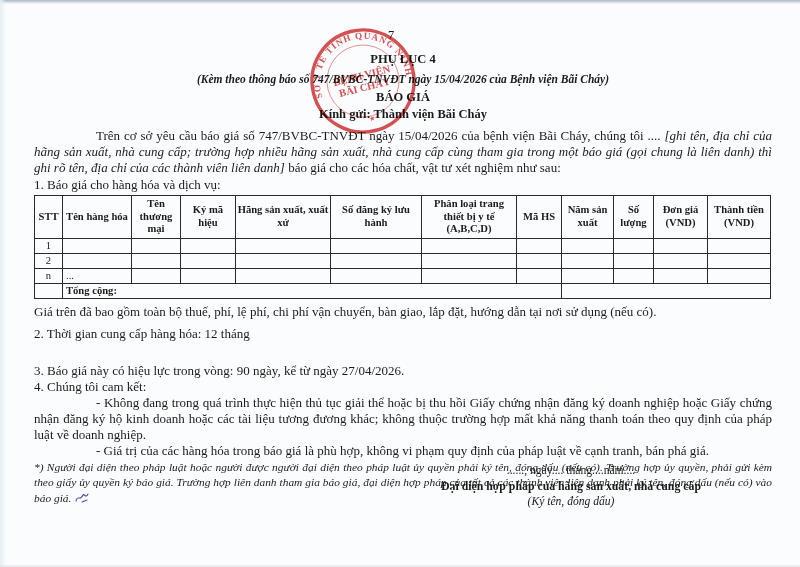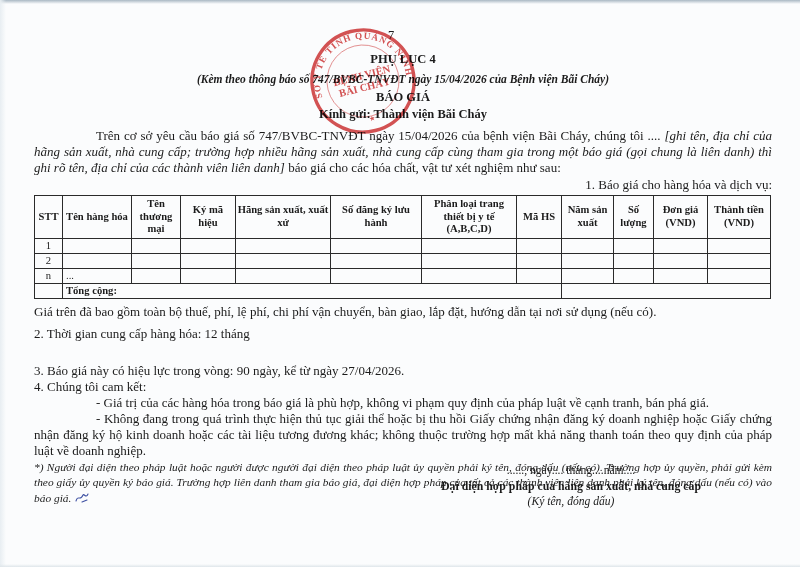--- a/index.html
+++ b/index.html
@@ -47,21 +47,21 @@
   
   .center{text-align:center;}
   .apx-title{margin-top:26px;font-size:12.5px;font-weight:bold;line-height:15px;}
   .apx-subtitle{margin-top:5px;font-size:11.5px;font-style:italic;font-weight:bold;line-height:14px;}
   .doc-title{margin-top:4px;font-size:12.5px;font-weight:bold;line-height:15px;}
   .addressee{margin-top:2px;font-size:12.5px;font-weight:bold;line-height:15px;}
   
   .para{margin:0;font-size:13px;line-height:16px;text-align:justify;}
   .intro{margin-top:6px;text-indent:62px;}
   .italic{font-style:italic;}
-  .s1{margin-top:1px;text-align:right;}
+  .s1{margin-top:1px;text-align:left;}
   
   table.quote{
     border-collapse:collapse;margin-top:2px;
     width:736px;table-layout:fixed;
   }
   table.quote th,table.quote td{
     border:1.2px solid #2a2a2a;
     overflow:hidden;
   }
   table.quote th{
@@ -205,22 +205,22 @@
         <td colspan="4"></td>
       </tr>
     </tbody>
   </table>
 
   <p class="para note1">Giá trên đã bao gồm toàn bộ thuế, phí, lệ phí, chi phí vận chuyển, bàn giao, lắp đặt, hướng dẫn tại nơi sử dụng (nếu có).</p>
   <p class="para note2">2. Thời gian cung cấp hàng hóa: 12 tháng</p>
   <p class="para note3">3. Báo giá này có hiệu lực trong vòng: 90 ngày, kể từ ngày 27/04/2026.</p>
   <p class="para note4">4. Chúng tôi cam kết:</p>
 
+  <p class="para commit">- Không đang trong quá trình thực hiện thủ tục giải thể hoặc bị thu hồi Giấy chứng nhận đăng ký doanh nghiệp hoặc Giấy chứng nhận đăng ký hộ kinh doanh hoặc các tài liệu tương đương khác; không thuộc trường hợp mất khả năng thanh toán theo quy định của pháp luật về doanh nghiệp.</p>
   <p class="para commit">- Giá trị của các hàng hóa trong báo giá là phù hợp, không vi phạm quy định của pháp luật về cạnh tranh, bán phá giá.</p>
-  <p class="para commit">- Không đang trong quá trình thực hiện thủ tục giải thể hoặc bị thu hồi Giấy chứng nhận đăng ký doanh nghiệp hoặc Giấy chứng nhận đăng ký hộ kinh doanh hoặc các tài liệu tương đương khác; không thuộc trường hợp mất khả năng thanh toán theo quy định của pháp luật về doanh nghiệp.</p>
 
   <p class="para footnote"><span>*) Người đại diện theo pháp luật hoặc người được người đại diện theo pháp luật ủy quyền phải ký tên, đóng dấu (nếu có). Trường hợp ủy quyền, phải gửi kèm theo giấy ủy quyền ký báo giá. Trường hợp liên danh tham gia báo giá, đại diện hợp pháp của tất cả các thành viên liên danh phải ký tên, đóng dấu (nếu có) vào báo giá.</span><svg class="squiggle" width="16" height="13" viewBox="0 0 16 13">
         <path d="M2 10 C4 3 6 11 9 4 C10 2 12 8 14 3 M8 11 L13 9" fill="none" stroke="#3f51a3" stroke-width="1.1" stroke-linecap="round"></path>
       </svg></p>
 
 </div>
 
 <div class="signature">
   <div class="sig-date">......, ngày.... tháng....năm....</div>
   <div class="sig-title">Đại diện hợp pháp của hãng sản xuất, nhà cung cấp</div>

